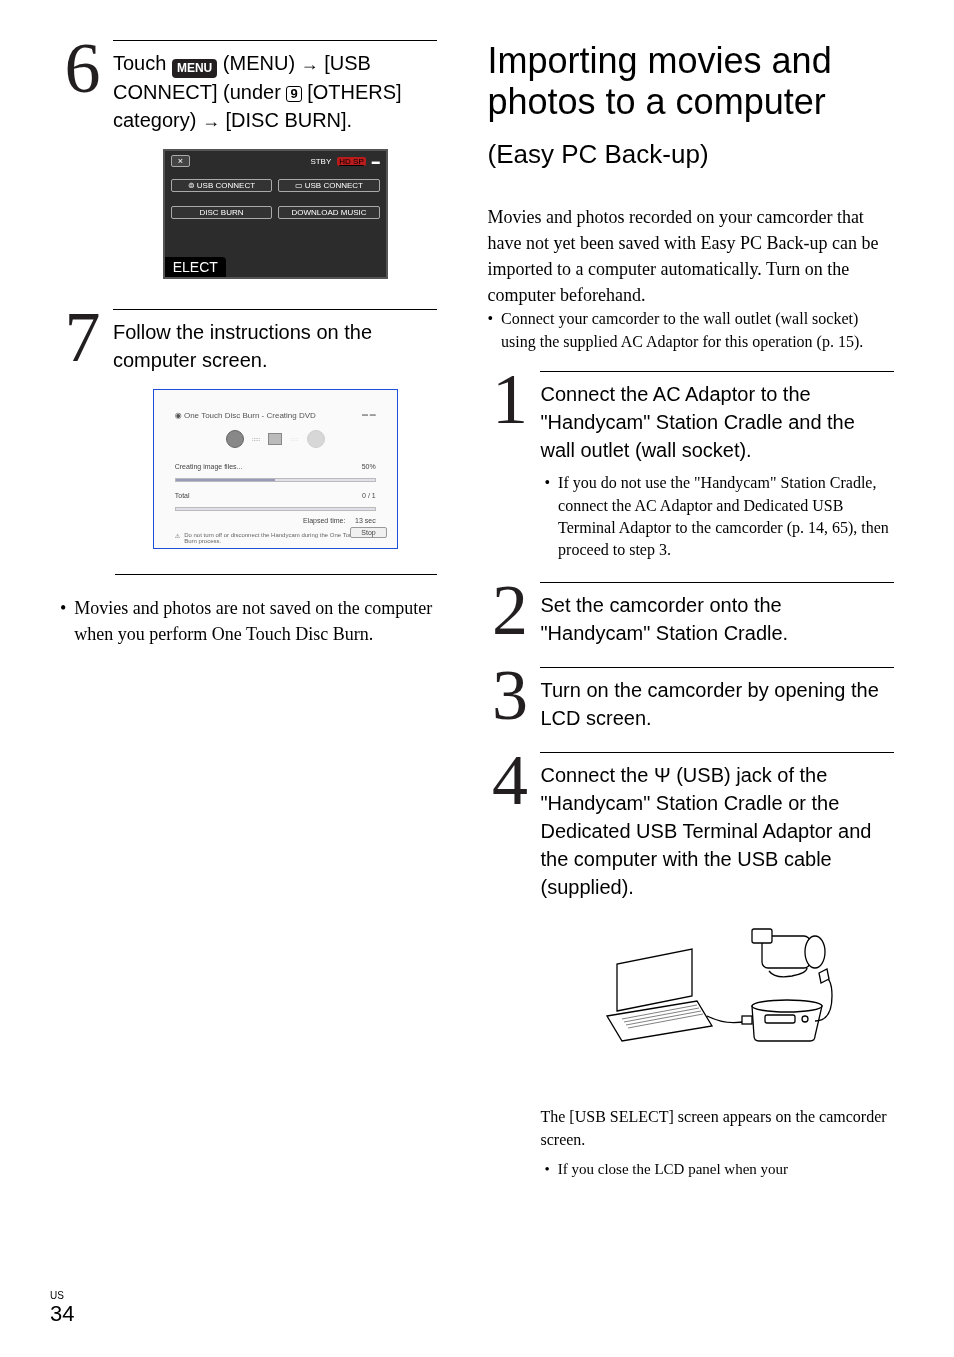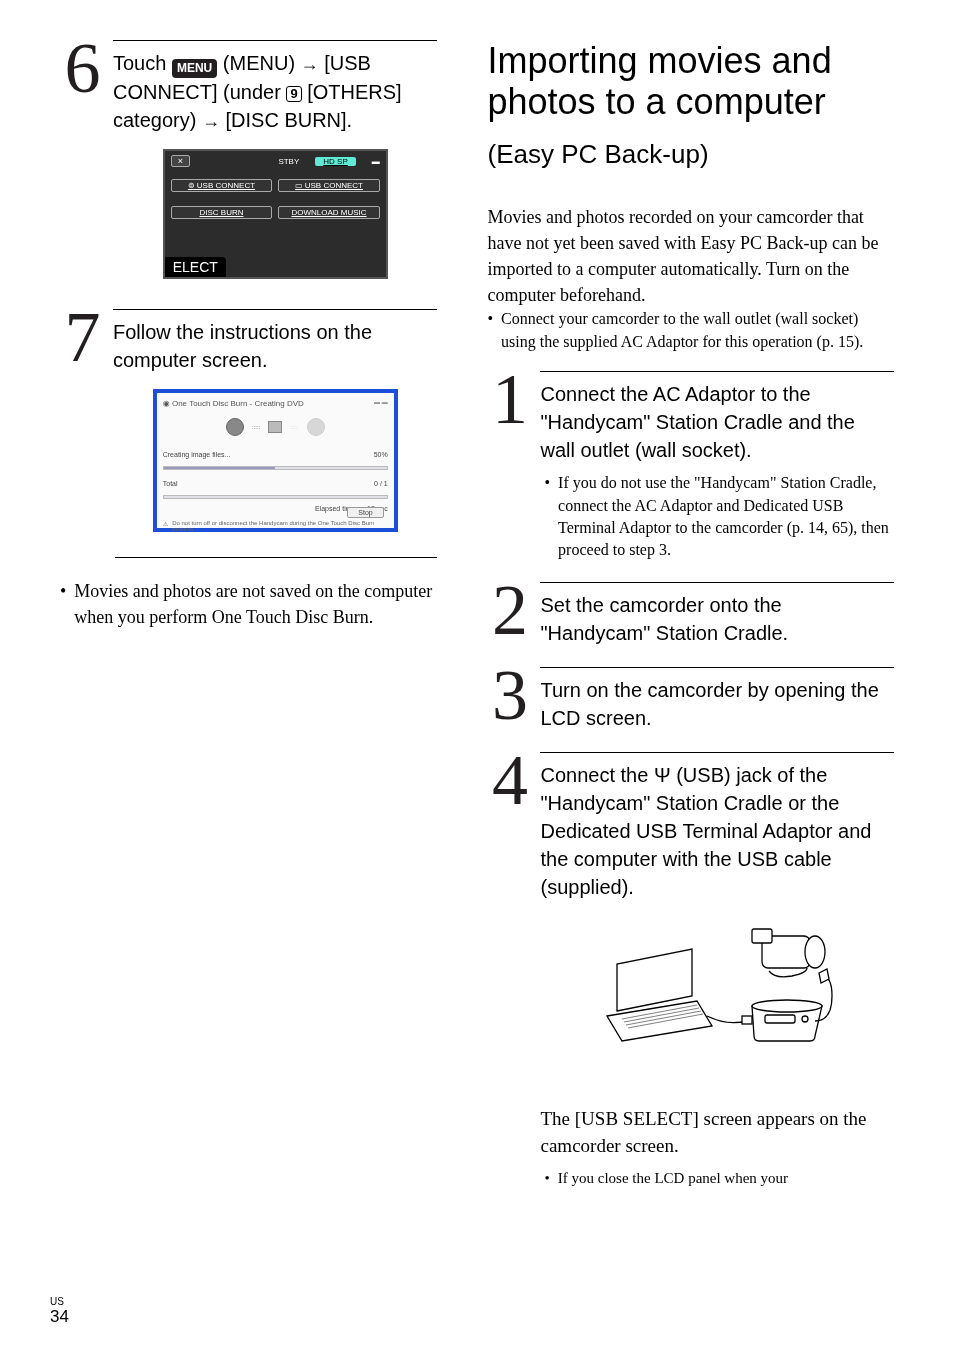--- a/index.html
+++ b/index.html
@@ -71,30 +71,30 @@
       height: 130px;
       background: #2c2c2c;
       margin: 15px auto 0 auto;
       position: relative;
       color: #fff;
       font-family: Arial, sans-serif;
       border: 2px solid #555;
     }
     .screenshot1 .topbar { display: flex; justify-content: space-between; align-items: center; padding: 4px 6px; font-size: 9px; }
     .screenshot1 .x-btn { border: 1px solid #aaa; padding: 0 6px; border-radius: 2px; font-size: 9px; background: #444; }
-    .screenshot1 .top-right { display: flex; gap: 16px; align-items: center; font-size: 8px; }
-    .screenshot1 .btn-row { display: flex; gap: 6px; padding: 2px 6px; text-decoration: underline; }
+    .screenshot1 .top-right { display: flex; gap: 6px; align-items: center; font-size: 8px; }
+    .screenshot1 .btn-row { display: flex; gap: 6px; padding: 2px 6px; }
     .screenshot1 .btn-box { border: 1px solid #aaa; border-radius: 2px; padding: 1px 3px; font-size: 8px; background: #333; flex: 1; text-align: center; white-space: nowrap; }
     .screenshot1 .select-tab { position: absolute; bottom: 0; left: 0; background: #000; padding: 2px 8px; font-size: 14px; border-top-right-radius: 4px; }
     .screenshot2 {
       width: 245px;
-      height: 143px;
-      border: 4px solid #1d4ed8;
+      height: 160px;
+      border: 1px solid #1d4ed8;
       margin: 15px auto 0 auto;
-      padding: 6px;
+      padding: 21px;
       font-family: Arial, sans-serif;
       font-size: 9px;
       color: #444;
       background: #fafafa;
       position: relative;
     }
     .screenshot2 .title-bar { font-size: 8px; color: #555; margin-bottom: 8px; display:flex; justify-content:space-between;}
     .screenshot2 .icons-row { display: flex; justify-content: center; gap: 8px; align-items: center; margin: 10px 0 15px 0; }
     .screenshot2 .icon-disc { width:18px; height:18px; border-radius:50%; background:#888; border:1px solid #666; }
     .screenshot2 .prog-row { margin: 8px 0; font-size: 7px; display:flex; justify-content:space-between;}
@@ -136,21 +136,21 @@
       padding-left: 4px;
     }
     .usb-icon { font-family: Arial; }
     .footer {
       position: absolute;
       bottom: 30px;
       left: 50px;
       font-family: Arial, sans-serif;
     }
     .footer .us { font-size: 10px; display:block; text-align:left; }
-    .footer .pg { font-size: 17px; }
+    .footer .pg { font-size: 22px; }
     .connect-diagram {
       width: 240px;
       height: 140px;
       margin: 20px auto 12px auto;
       position: relative;
     }
   </style>
 </head>
 <body>
 
@@ -163,21 +163,21 @@
       <div class="step-content">
         <div class="step-text">
           <span>Touch </span><span class="menu-label">MENU</span><span> (MENU) </span><span class="arrow-r">→</span><span> [USB CONNECT] (under </span><span class="sq-num">9</span><span> [OTHERS] category) </span><span class="arrow-r">→</span><span> [DISC BURN].</span>
         </div>
 
         <div class="screenshot1">
           <div class="topbar">
             <span class="x-btn">×</span>
             <div class="top-right">
               <span>STBY</span>
-              <span style="background:#5eead4;color:#000;padding:0 8px;border-radius:2px;text-decoration:underline;">HD SP</span>
+              <span style="background:#b91c1c;color:#000;padding:0 2px;border-radius:2px;text-decoration:underline;">HD SP</span>
               <span>▬</span>
             </div>
           </div>
           <div class="btn-row" style="margin-top:6px;">
             <div class="btn-box">⊜ USB CONNECT</div>
             <div class="btn-box">▭ USB CONNECT</div>
           </div>
           <div class="btn-row" style="margin-top:10px;">
             <div class="btn-box">DISC BURN</div>
             <div class="btn-box">DOWNLOAD MUSIC</div>
@@ -314,21 +314,21 @@
 
             <g stroke="#000" stroke-width="1.3" fill="none">
               <path d="M110,95 Q130,105 150,100"></path>
               <rect x="145" y="95" width="10" height="8" fill="#fff"></rect>
               <path d="M218,100 Q235,100 235,75 Q235,55 225,55"></path>
               <path d="M222,52 L230,48 L232,58 L224,62 Z" fill="#fff"></path>
             </g>
           </svg>
         </div>
 
-        <div class="serif-body" style="font-size:19px;margin-top:44px;">The [USB SELECT] screen appears on the camcorder screen.</div>
+        <div class="serif-body" style="font-size:16px;margin-top:44px;">The [USB SELECT] screen appears on the camcorder screen.</div>
         <div class="sub-bullet" style="font-size:15px;">
           <span>•</span>
           <span>If you close the LCD panel when your</span>
         </div>
       </div>
     </div>
 
   </div>
 </div>
 

